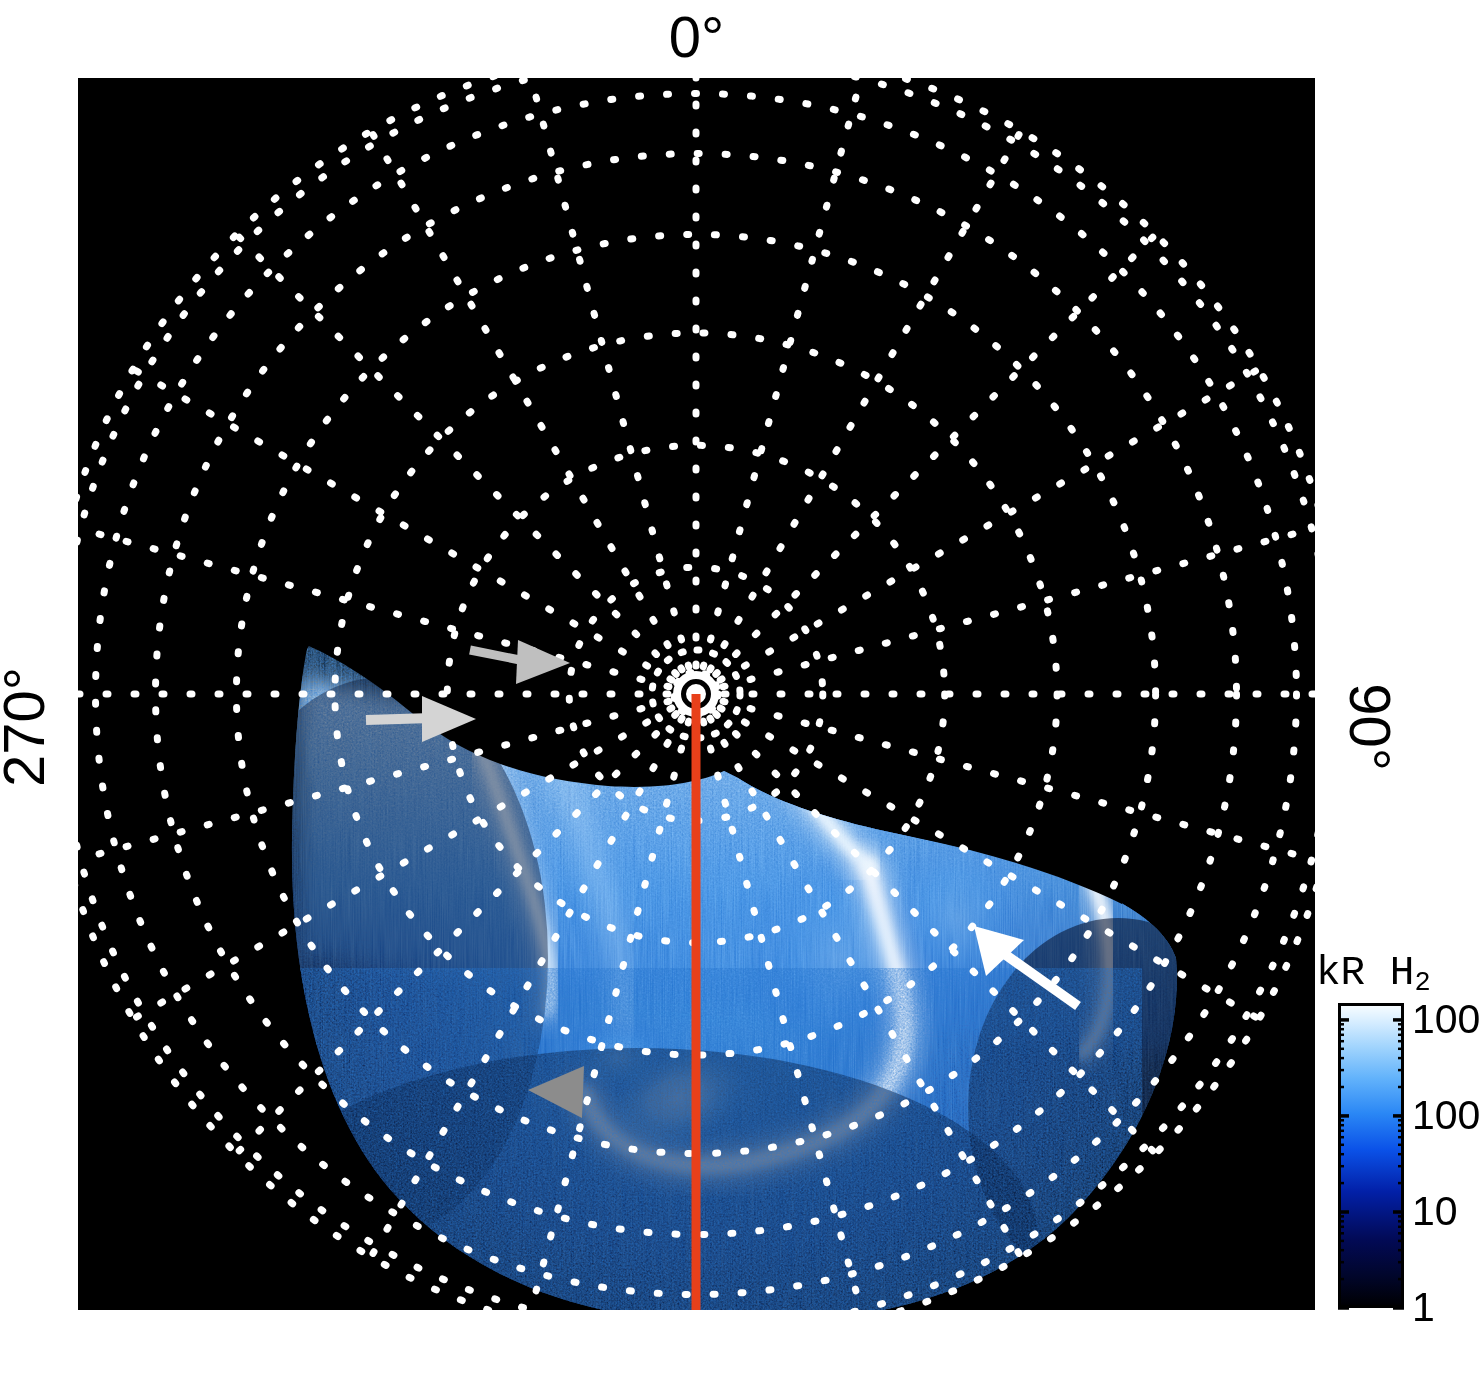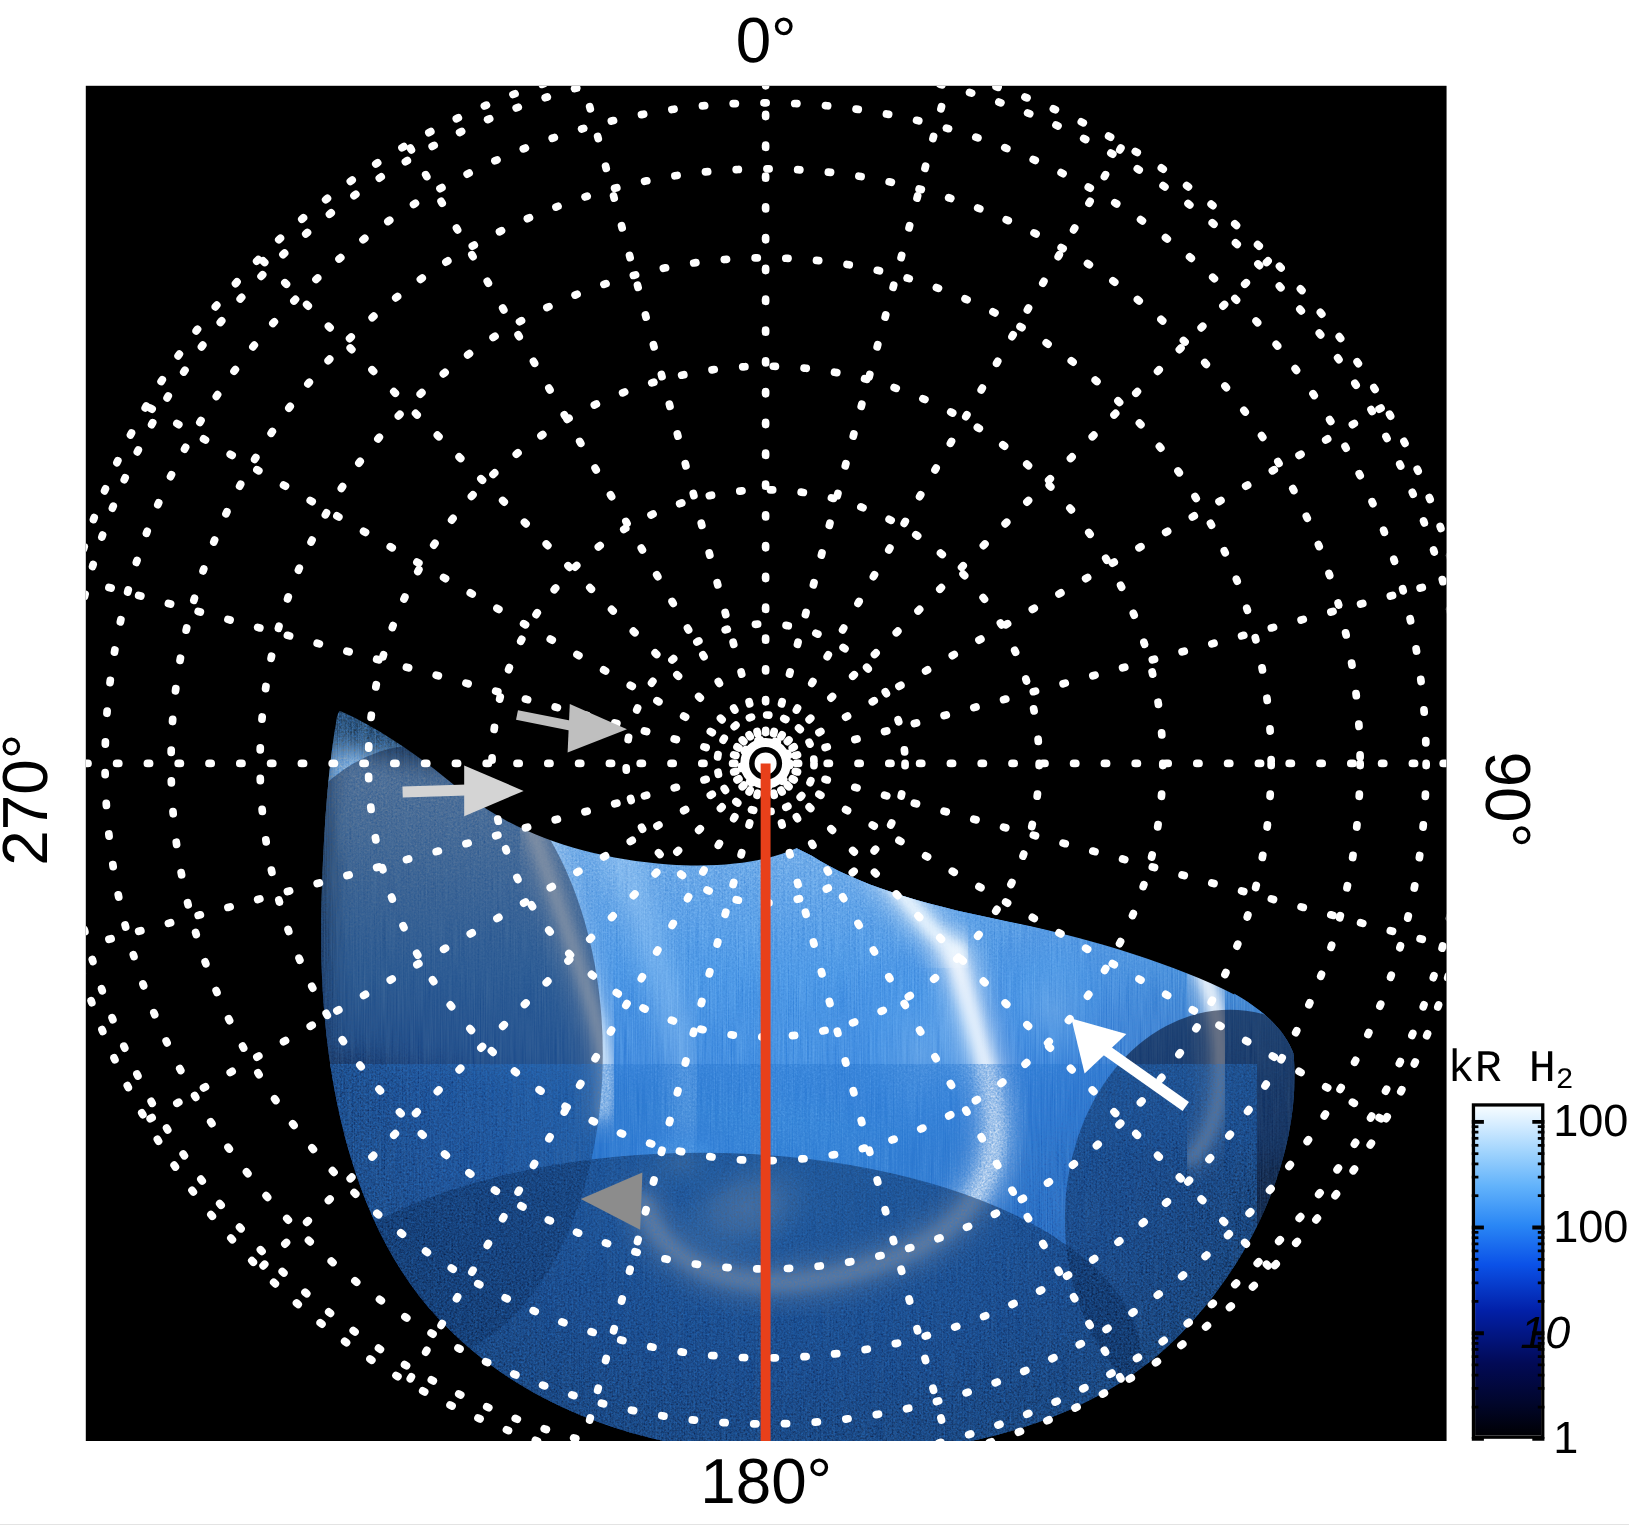--- a/index.html
+++ b/index.html
@@ -133,21 +133,20 @@
     line-height: 1;
   }
 </style>
 </head>
 <body>
 
 <div id="figure">
 
   <div class="axis-label" id="label-top">0°</div>
 
-  <div class="axis-label" id="label-bottom">180°</div>
 
   <div class="axis-label" id="label-left">270°</div>
 
   <div class="axis-label" id="label-right">90°</div>
 
   <div id="plot-area">
     <svg id="plot-svg" viewBox="0 0 1237 1232" preserveAspectRatio="none">
       <defs>
 
         <radialGradient id="gDiffuse" cx="50%" cy="50%" r="50%">
@@ -451,17 +450,17 @@
         <line x1="0" x2="6" y1="21.3" y2="21.3" stroke="#000000" stroke-width="2.5"></line>
         <line x1="60" x2="66" y1="21.3" y2="21.3" stroke="#000000" stroke-width="2.5"></line>
         <line x1="0" x2="11" y1="16.9" y2="16.9" stroke="#000000" stroke-width="3.5"></line>
         <line x1="55" x2="66" y1="16.9" y2="16.9" stroke="#000000" stroke-width="3.5"></line>
       </svg>
   </div>
 
   <div id="cb-labels">
       <div class="cb-tick-label" style="position: absolute; left: 1412px; top: 998.91px;">1000</div>
       <div class="cb-tick-label" style="position: absolute; left: 1412px; top: 1094.94px;">100</div>
-      <div class="cb-tick-label" style="position: absolute; left: 1382px; top: 1190.97px; font-style: italic;">10</div>
+      <div class="cb-tick-label" style="position: absolute; left: 1412px; top: 1190.97px;">10</div>
       <div class="cb-tick-label" style="position: absolute; left: 1412px; top: 1287px;">1</div>
     </div>
 
 </div>
 
 </body></html>

